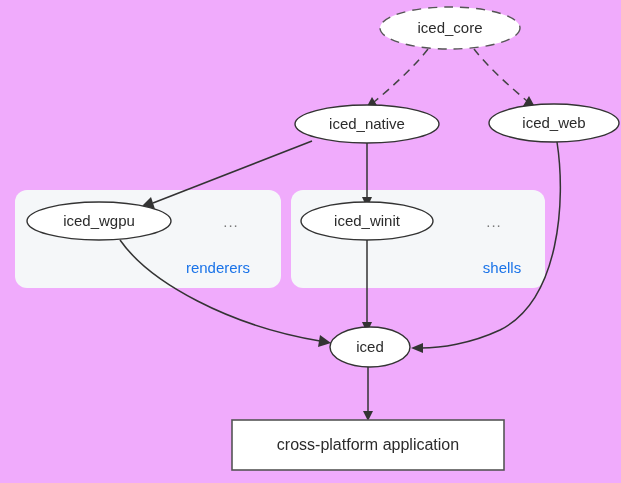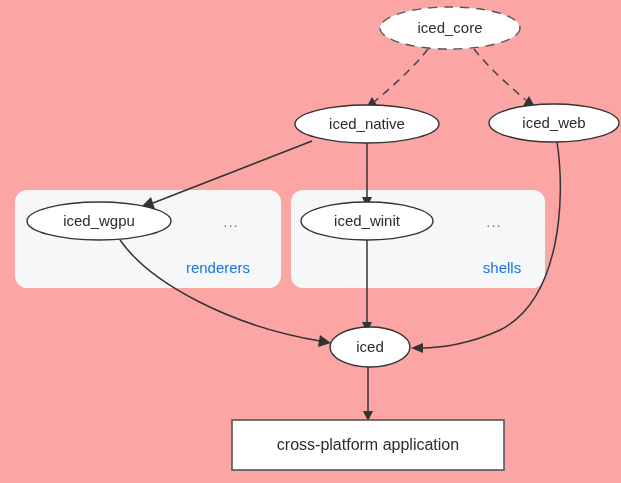--- a/index.html
+++ b/index.html
@@ -7,21 +7,21 @@
     padding: 0;
     background: #ffffff;
   }
   body {
     font-family: "Liberation Sans", sans-serif;
   }
   #diagram-root {
     position: relative;
     width: 621px;
     height: 483px;
-    background: #fca5a5;
+    background: #f0abfc;
     overflow: hidden;
   }
   #diagram-svg {
     position: absolute;
     top: 0;
     left: 0;
     width: 621px;
     height: 483px;
   }
   .node-label {

